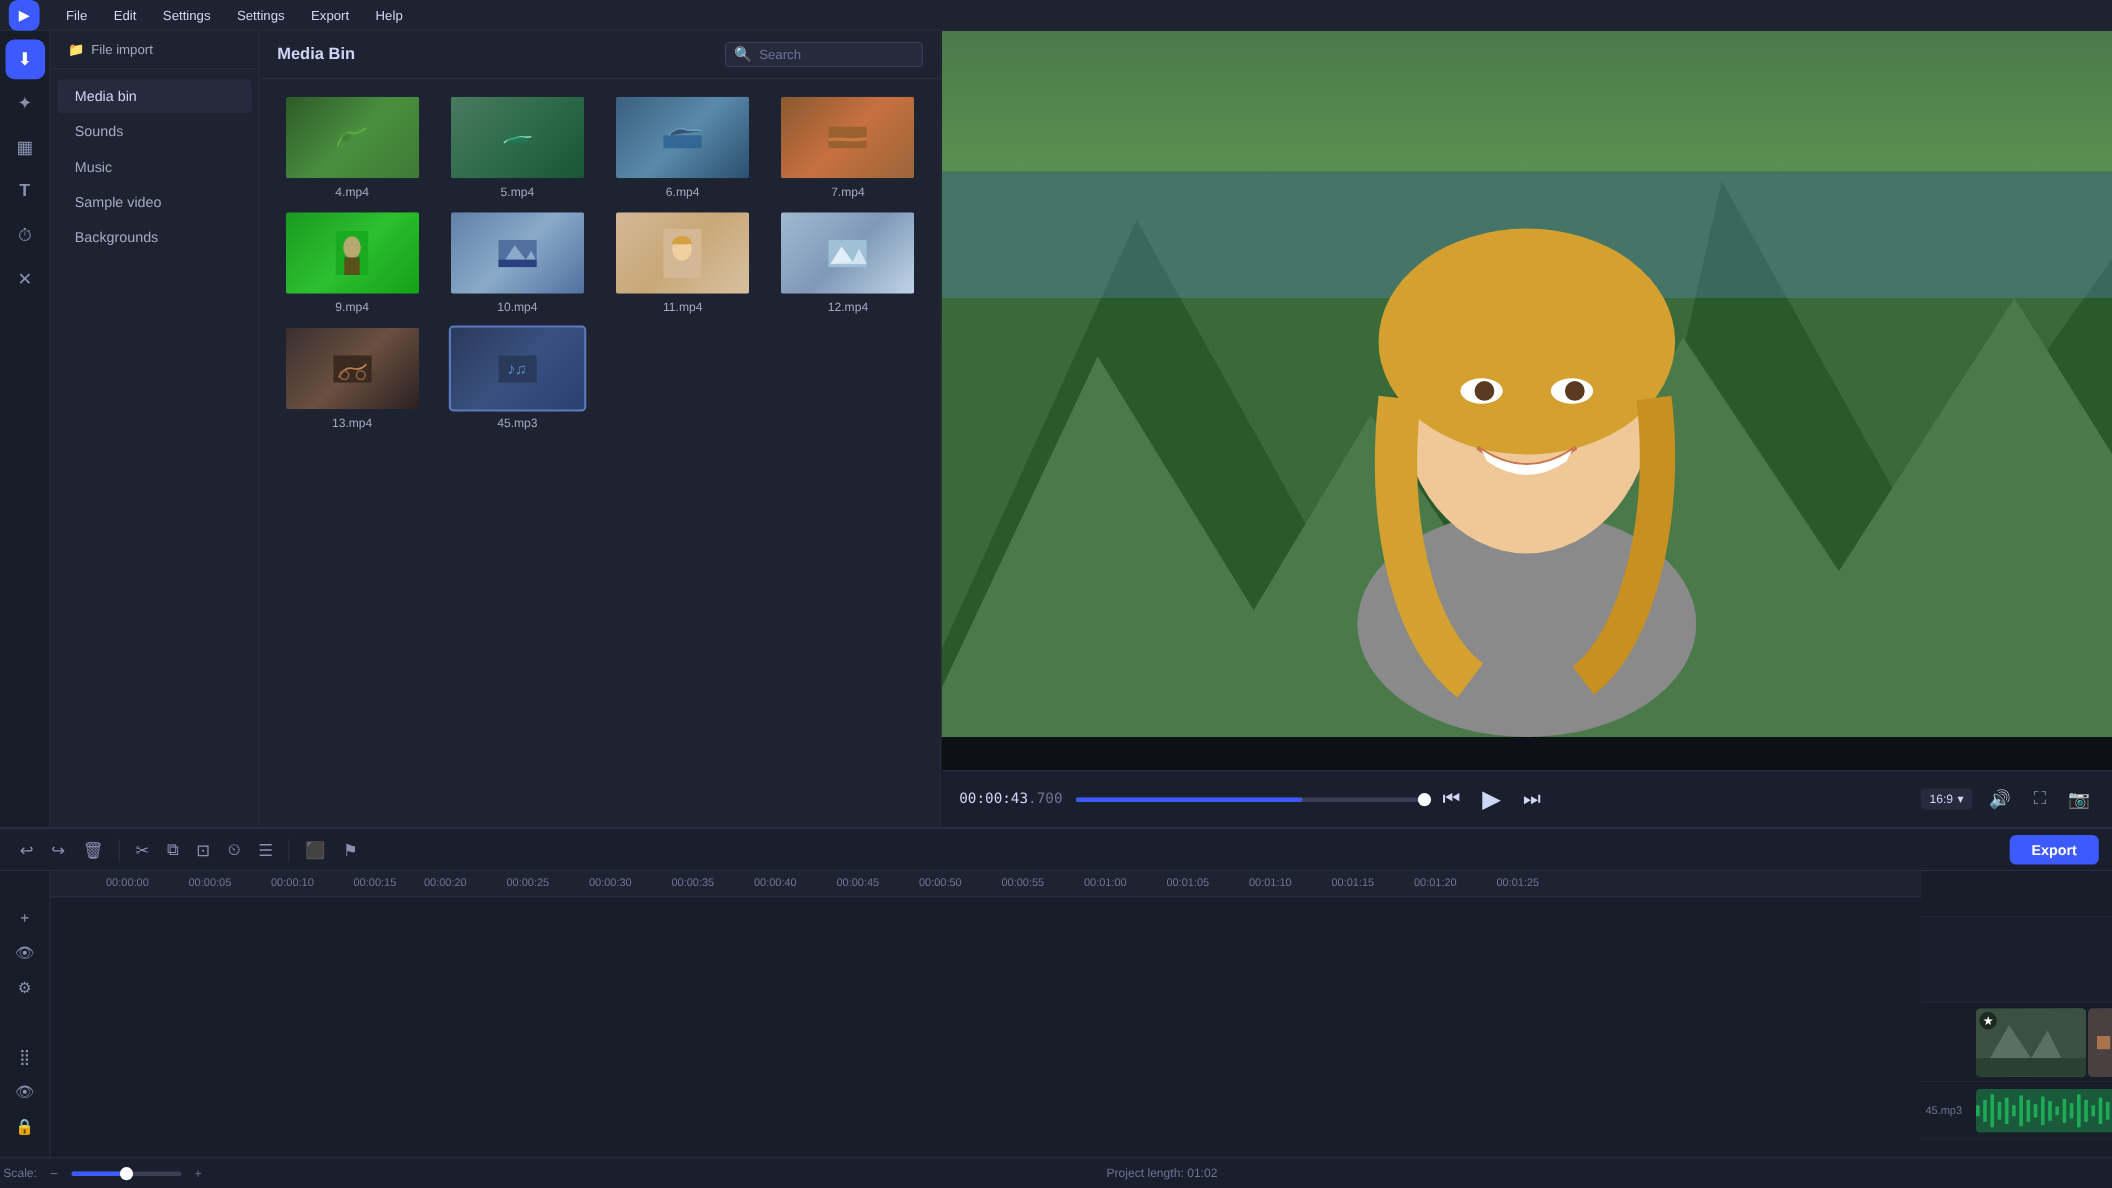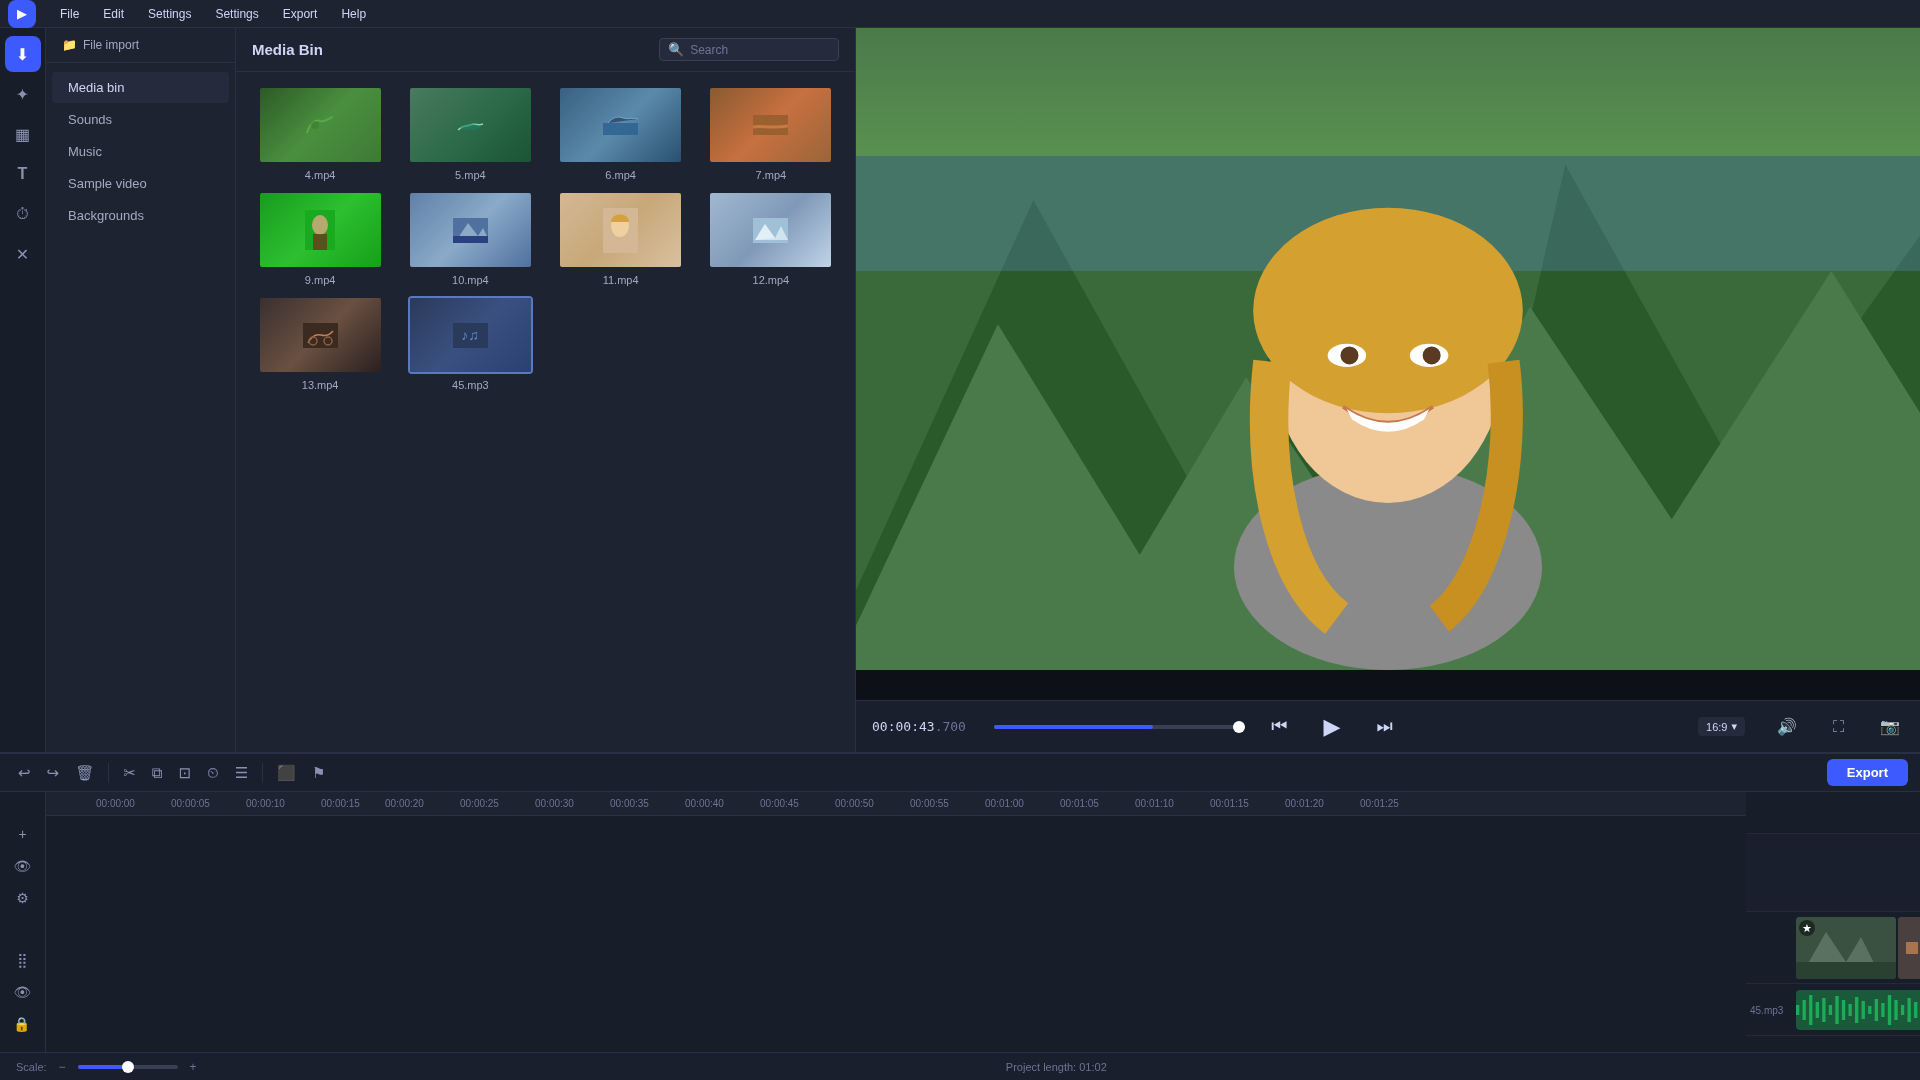--- a/index.html
+++ b/index.html
@@ -195,21 +195,21 @@
       background: #000;
       position: relative;
       overflow: hidden;
     }
     .preview-controls {
       background: #1a1f2e;
       height: 52px;
       display: flex;
       align-items: center;
       padding: 0 16px;
-      gap: 28px;
+      gap: 12px;
       border-top: 1px solid #2a2f45;
       margin-top: 30px;
     }
     .time-display {
       color: #cdd6f4;
       font-size: 13px;
       font-family: monospace;
       white-space: nowrap;
     }
     .time-dim { color: #6b7494; }
@@ -434,21 +434,21 @@
       white-space: nowrap;
     }
 
     
     .bottom-bar {
       height: 28px;
       background: #1a1f2e;
       border-top: 1px solid #2a2f45;
       display: flex;
       align-items: center;
-      padding: 0 16px;
+      padding: 0 3px;
       gap: 12px;
       flex-shrink: 0;
     }
     .scale-label {
       font-size: 11px;
       color: #6b7494;
     }
     .scale-track {
       width: 100px;
       height: 4px;

